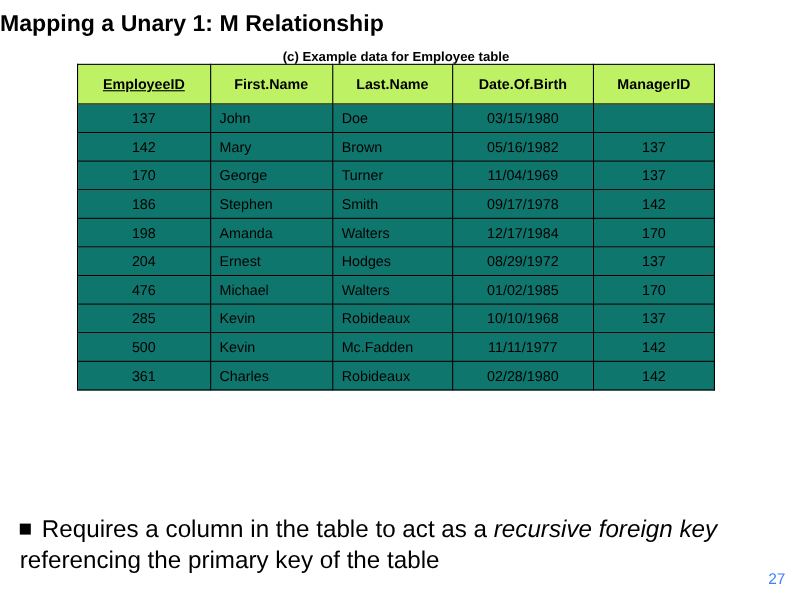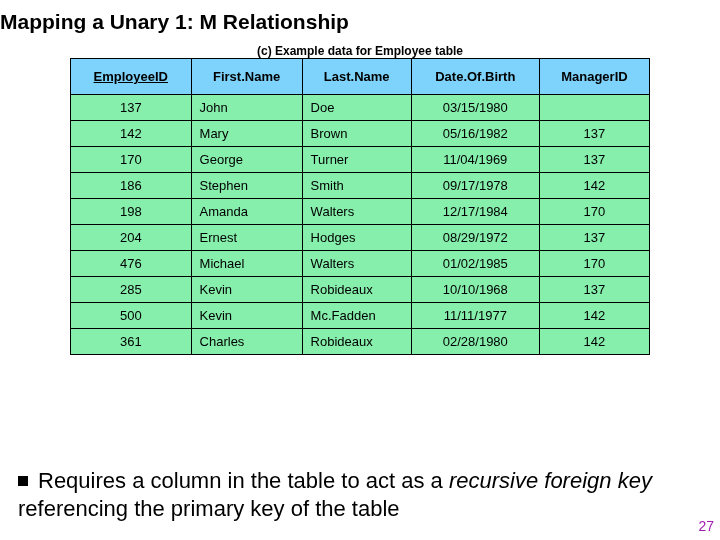--- a/index.html
+++ b/index.html
@@ -74,31 +74,31 @@
     width: 100%;
     font-size: 13px;
   }
   table.emp th, table.emp td {
     border: 1.5px solid #000;
     padding: 5px 8px;
     text-align: left;
     white-space: nowrap;
   }
   table.emp th {
-    background: #7dd3fc;
+    background: #bef264;
     font-weight: bold;
     text-align: center;
     padding-top: 10px;
     padding-bottom: 10px;
   }
   table.emp th.pk {
     text-decoration: underline;
   }
   table.emp td {
-    background: #86efac;
+    background: #0f766e;
   }
   table.emp td.id, table.emp td.mgr, table.emp td.dob {
     text-align: center;
   }
   .bullet {
     position: absolute;
     left: 18px;
     right: 22px;
     bottom: 18px;
     font-size: 22px;
@@ -110,21 +110,21 @@
     background: #000;
     margin-right: 10px;
     vertical-align: 2px;
   }
   .bullet em { font-style: italic; }
   .pagenum {
     position: absolute;
     right: 6px;
     bottom: 6px;
     font-size: 14px;
-    color: #a21caf;
+    color: #3b82f6;
   }
 </style>
 </head>
 <body>
 
 <div class="slide">
   <div class="title">Mapping a Unary 1: M Relationship</div>
   <div class="subtitle">(c) Example data for Employee table</div>
 
 

